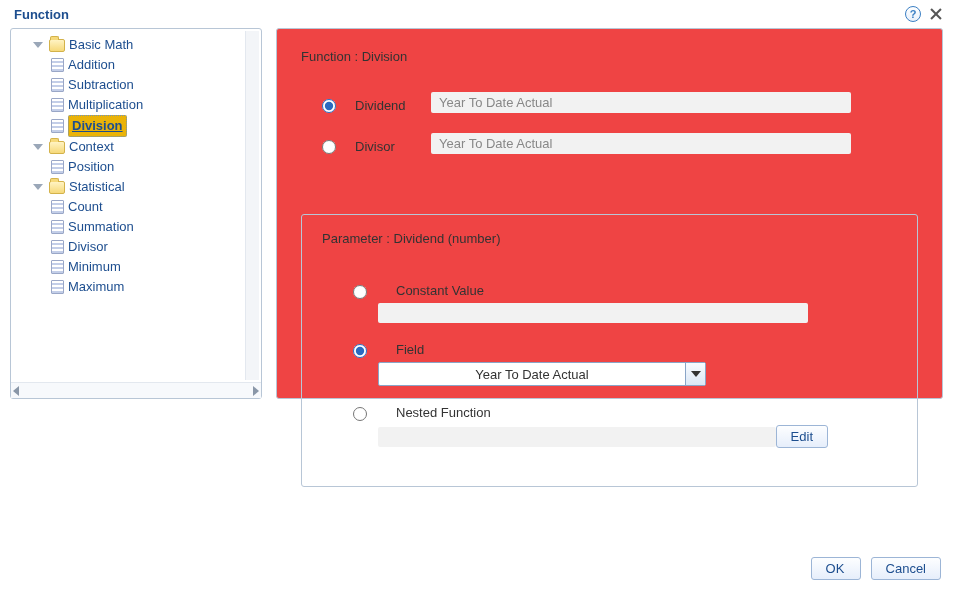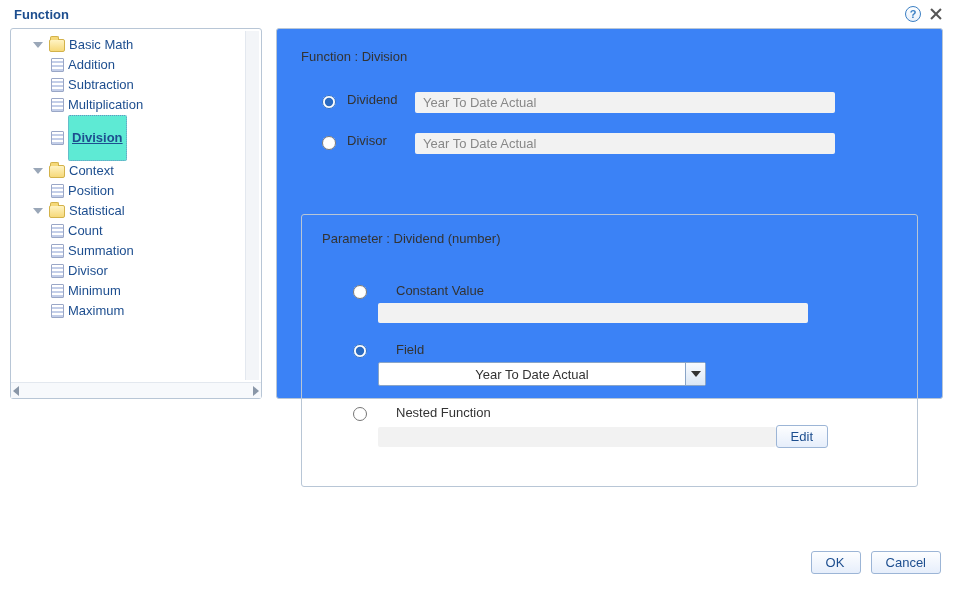--- a/index.html
+++ b/index.html
@@ -124,23 +124,23 @@
     display: inline-block;
     margin-left: 0px;
   }
   .tree a {
     color: #1d4e8f;
     text-decoration: none;
   }
   .tree a.selected {
     font-weight: bold;
     text-decoration: underline;
-    background: #5eead4;
+    background: #eab308;
     border: 1px dotted #6a90c0;
-    padding: 12px 3px;
+    padding: 0 3px;
     border-radius: 2px;
   }
   .hscroll {
     height: 16px;
     border-top: 1px solid #e3e8ef;
     background: #f7f9fc;
     display: flex;
     align-items: center;
     justify-content: space-between;
     padding: 0 2px;
@@ -163,30 +163,30 @@
     width:14px;
     background:#f3f5f8;
     border-left:1px solid #e3e8ef;
   }
 
   
   .right-panel {
     flex: 1;
     border: 1px solid #b8c6d6;
     border-radius: 3px;
-    background: #3b82f6;
+    background: #ef4444;
     padding: 20px 24px;
     display: flex;
     flex-direction: column;
   }
   .fn-title { margin-bottom: 28px; color:#333; }
   .param-row {
     display: flex;
-    align-items: flex-start;
-    gap: 8px;
+    align-items: flex-end;
+    gap: 16px;
     margin-bottom: 20px;
     padding-left: 16px;
   }
   input[type=radio] {
     accent-color: #2a6ac0;
     width: 14px; height: 14px;
   }
   .param-row label { min-width: 60px; color:#333; }
   .readonly-field {
     flex: 1;
@@ -262,21 +262,21 @@
     color: #1d4e8f;
     font-size: 13px;
     cursor: pointer;
     min-width: 50px;
     text-align:left;
   }
 
   .footer {
     position: absolute;
     right: 12px;
-    bottom: 16px;
+    bottom: 10px;
     display: flex;
     gap: 10px;
   }
   .edit-holder{
     display:flex;
     flex:1;
     max-width:450px;
     align-items:center;
   }
   .edit-holder .disabled-input{flex:1;}

